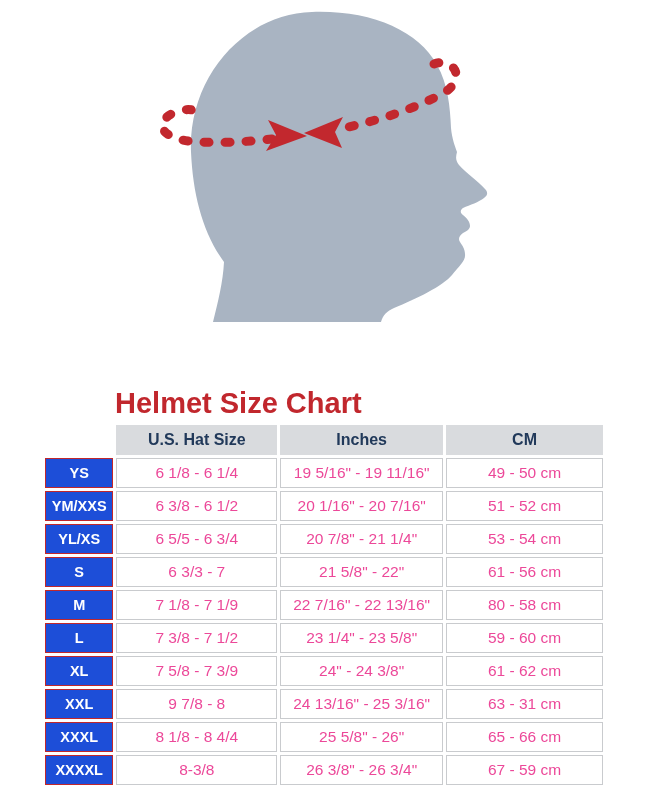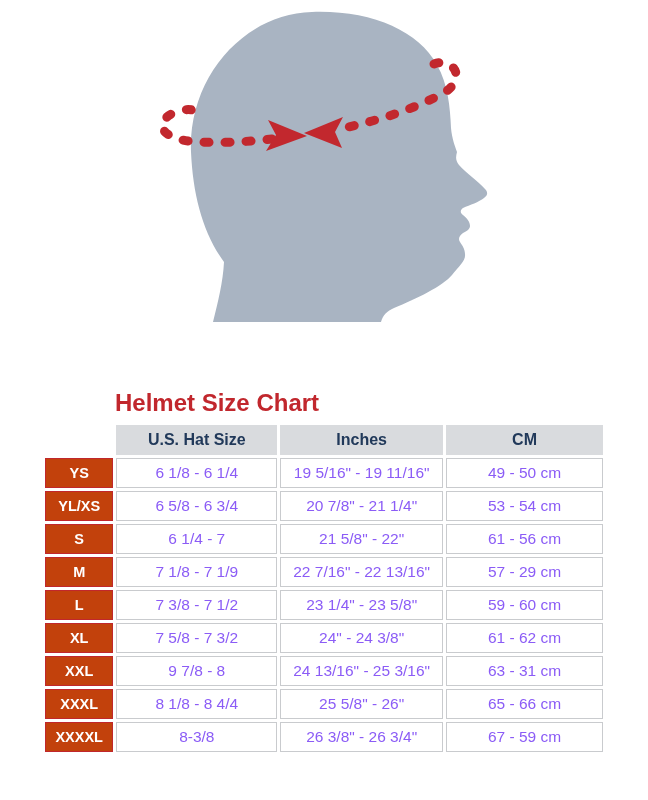--- a/index.html
+++ b/index.html
@@ -20,21 +20,21 @@
   .figure-wrap svg { display: block; }
   .dash {
     fill: none;
     stroke-width: 9;
     stroke-linecap: round;
     stroke-linejoin: round;
     stroke-dasharray: 5 16;
   }
   .chart-title {
     margin: 4px 0 2px 115px;
-    font-size: 24px;
+    font-size: 29px;
     line-height: 34px;
     font-weight: bold;
     color: #c1272d;
   }
   .table-wrap {
     padding-left: 42px;
     padding-right: 42px;
   }
   table.size-table {
     width: 564px;
@@ -56,30 +56,30 @@
     border: none;
   }
   th.colhead {
     background: #d9dbde;
     border: 1px solid #d9dbde;
     color: #21395a;
     font-size: 16px;
     font-weight: bold;
   }
   th.rowlabel {
-    background: #c2410c;
+    background: #1d4ed8;
     border: 1px solid #c1272c;
     color: #ffffff;
     font-size: 14.5px;
     font-weight: bold;
   }
   td.datacell {
     background: #ffffff;
     border: 1px solid #c9cbce;
-    color: #8b5cf6;
+    color: #ec4899;
     font-size: 15.5px;
   }
 </style>
 </head>
 <body>
 
 <div class="figure-wrap">
   <svg width="648" height="382" viewBox="0 0 648 382" xmlns="http://www.w3.org/2000/svg">
     <path fill="#a9b4c2" d="M 213 322
              C 218 302, 223 282, 224 262
@@ -135,46 +135,52 @@
       </tr>
     </thead>
     <tbody id="size-rows">
         <tr>
           <th class="rowlabel">YS</th>
           <td class="datacell">6 1/8 - 6 1/4</td>
           <td class="datacell">19 5/16" - 19 11/16"</td>
           <td class="datacell">49 - 50 cm</td>
         </tr>
         <tr>
+          <th class="rowlabel">YM/XXS</th>
+          <td class="datacell">6 3/8 - 6 1/2</td>
+          <td class="datacell">20 1/16" - 20 7/16"</td>
+          <td class="datacell">51 - 52 cm</td>
+        </tr>
+        <tr>
           <th class="rowlabel">YL/XS</th>
-          <td class="datacell">6 5/8 - 6 3/4</td>
+          <td class="datacell">6 5/5 - 6 3/4</td>
           <td class="datacell">20 7/8" - 21 1/4"</td>
           <td class="datacell">53 - 54 cm</td>
         </tr>
         <tr>
           <th class="rowlabel">S</th>
-          <td class="datacell">6 1/4 - 7</td>
+          <td class="datacell">6 3/3 - 7</td>
           <td class="datacell">21 5/8" - 22"</td>
           <td class="datacell">61 - 56 cm</td>
         </tr>
         <tr>
           <th class="rowlabel">M</th>
           <td class="datacell">7 1/8 - 7 1/9</td>
           <td class="datacell">22 7/16" - 22 13/16"</td>
-          <td class="datacell">57 - 29 cm</td>
+          <td class="datacell">80 - 58 cm</td>
         </tr>
         <tr>
           <th class="rowlabel">L</th>
           <td class="datacell">7 3/8 - 7 1/2</td>
           <td class="datacell">23 1/4" - 23 5/8"</td>
           <td class="datacell">59 - 60 cm</td>
         </tr>
         <tr>
           <th class="rowlabel">XL</th>
-          <td class="datacell">7 5/8 - 7 3/2</td>
+          <td class="datacell">7 5/8 - 7 3/9</td>
           <td class="datacell">24" - 24 3/8"</td>
           <td class="datacell">61 - 62 cm</td>
         </tr>
         <tr>
           <th class="rowlabel">XXL</th>
           <td class="datacell">9 7/8 - 8</td>
           <td class="datacell">24 13/16" - 25 3/16"</td>
           <td class="datacell">63 - 31 cm</td>
         </tr>
         <tr>

